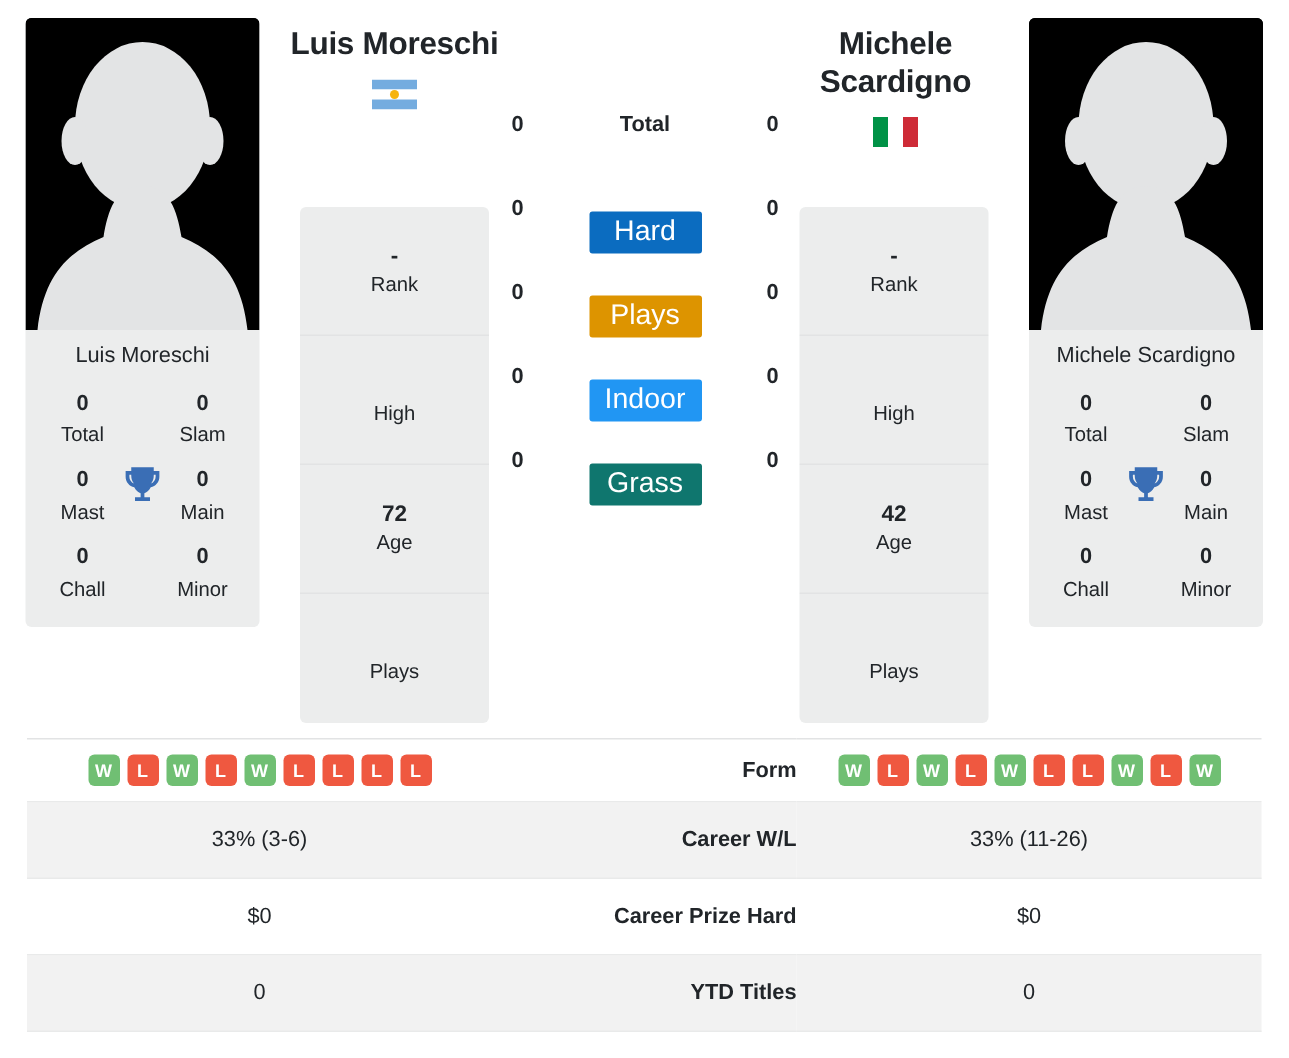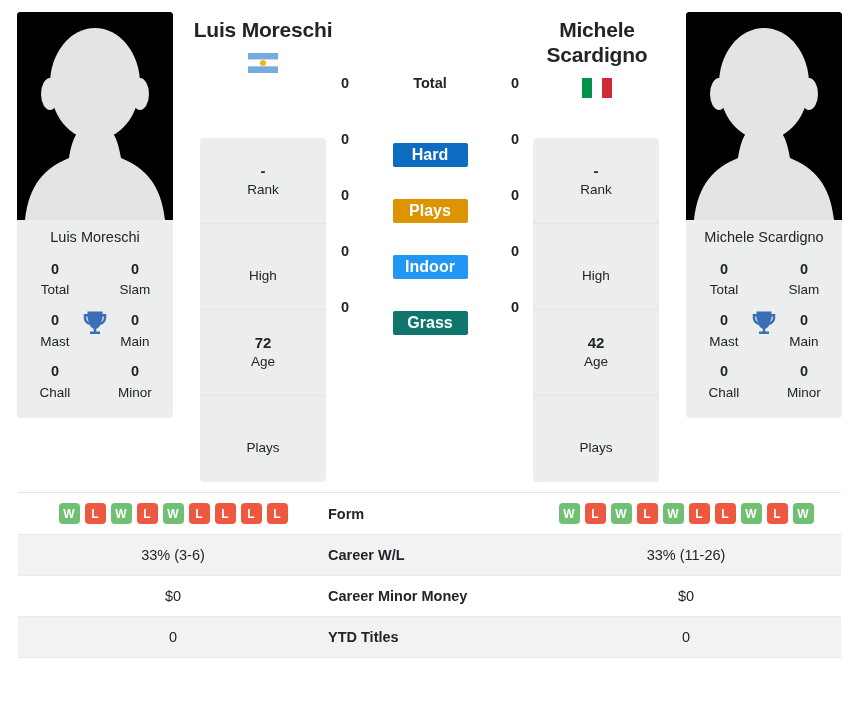--- a/index.html
+++ b/index.html
@@ -169,47 +169,47 @@
     width: 75px;
     text-align: center;
     font-size: 14.5px;
     font-weight: bold;
     color: #212529;
     padding: 3px 0;
   }
   .surf-badge.tinted {
     color: #ffffff;
     border-radius: 2px;
-    font-weight: bold;
-    font-size: 16px;
+    font-weight: normal;
+    font-size: 19px;
     margin-top: 32px;
   }
 
   
   .cmp-table {
     position: absolute;
     left: 18px;
     top: 492px;
     width: 823px;
     border-collapse: collapse;
     border-top: 1px solid #e2e3e4;
   }
   .cmp-table tr { border-bottom: 1px solid #e9eaea; }
   .cmp-table tr:nth-child(even) { background: #f2f2f2; }
   .cmp-table td {
     padding: 0;
-    height: 41px;
+    height: 51px;
     vertical-align: middle;
     font-size: 14.5px;
     color: #212529;
   }
   .cmp-table td.side  { width: 310px; text-align: center; }
   .cmp-table td.label {
     width: 203px;
-    text-align: left;
+    text-align: right;
     font-weight: bold;
   }
   .form-row td { height: 42px; }
 
   .form-badges {
     display: flex;
     justify-content: center;
     gap: 5px;
   }
   .form-badge {
@@ -455,21 +455,21 @@
             </div>
         </td>
       </tr>
       <tr>
         <td class="side">33% (3-6)</td>
         <td class="label">Career W/L</td>
         <td class="side">33% (11-26)</td>
       </tr>
       <tr>
         <td class="side">$0</td>
-        <td class="label">Career Minor Money</td>
+        <td class="label">Career Prize Hard</td>
         <td class="side">$0</td>
       </tr>
       <tr>
         <td class="side">0</td>
         <td class="label">YTD Titles</td>
         <td class="side">0</td>
       </tr>
     </tbody>
   </table>
 

